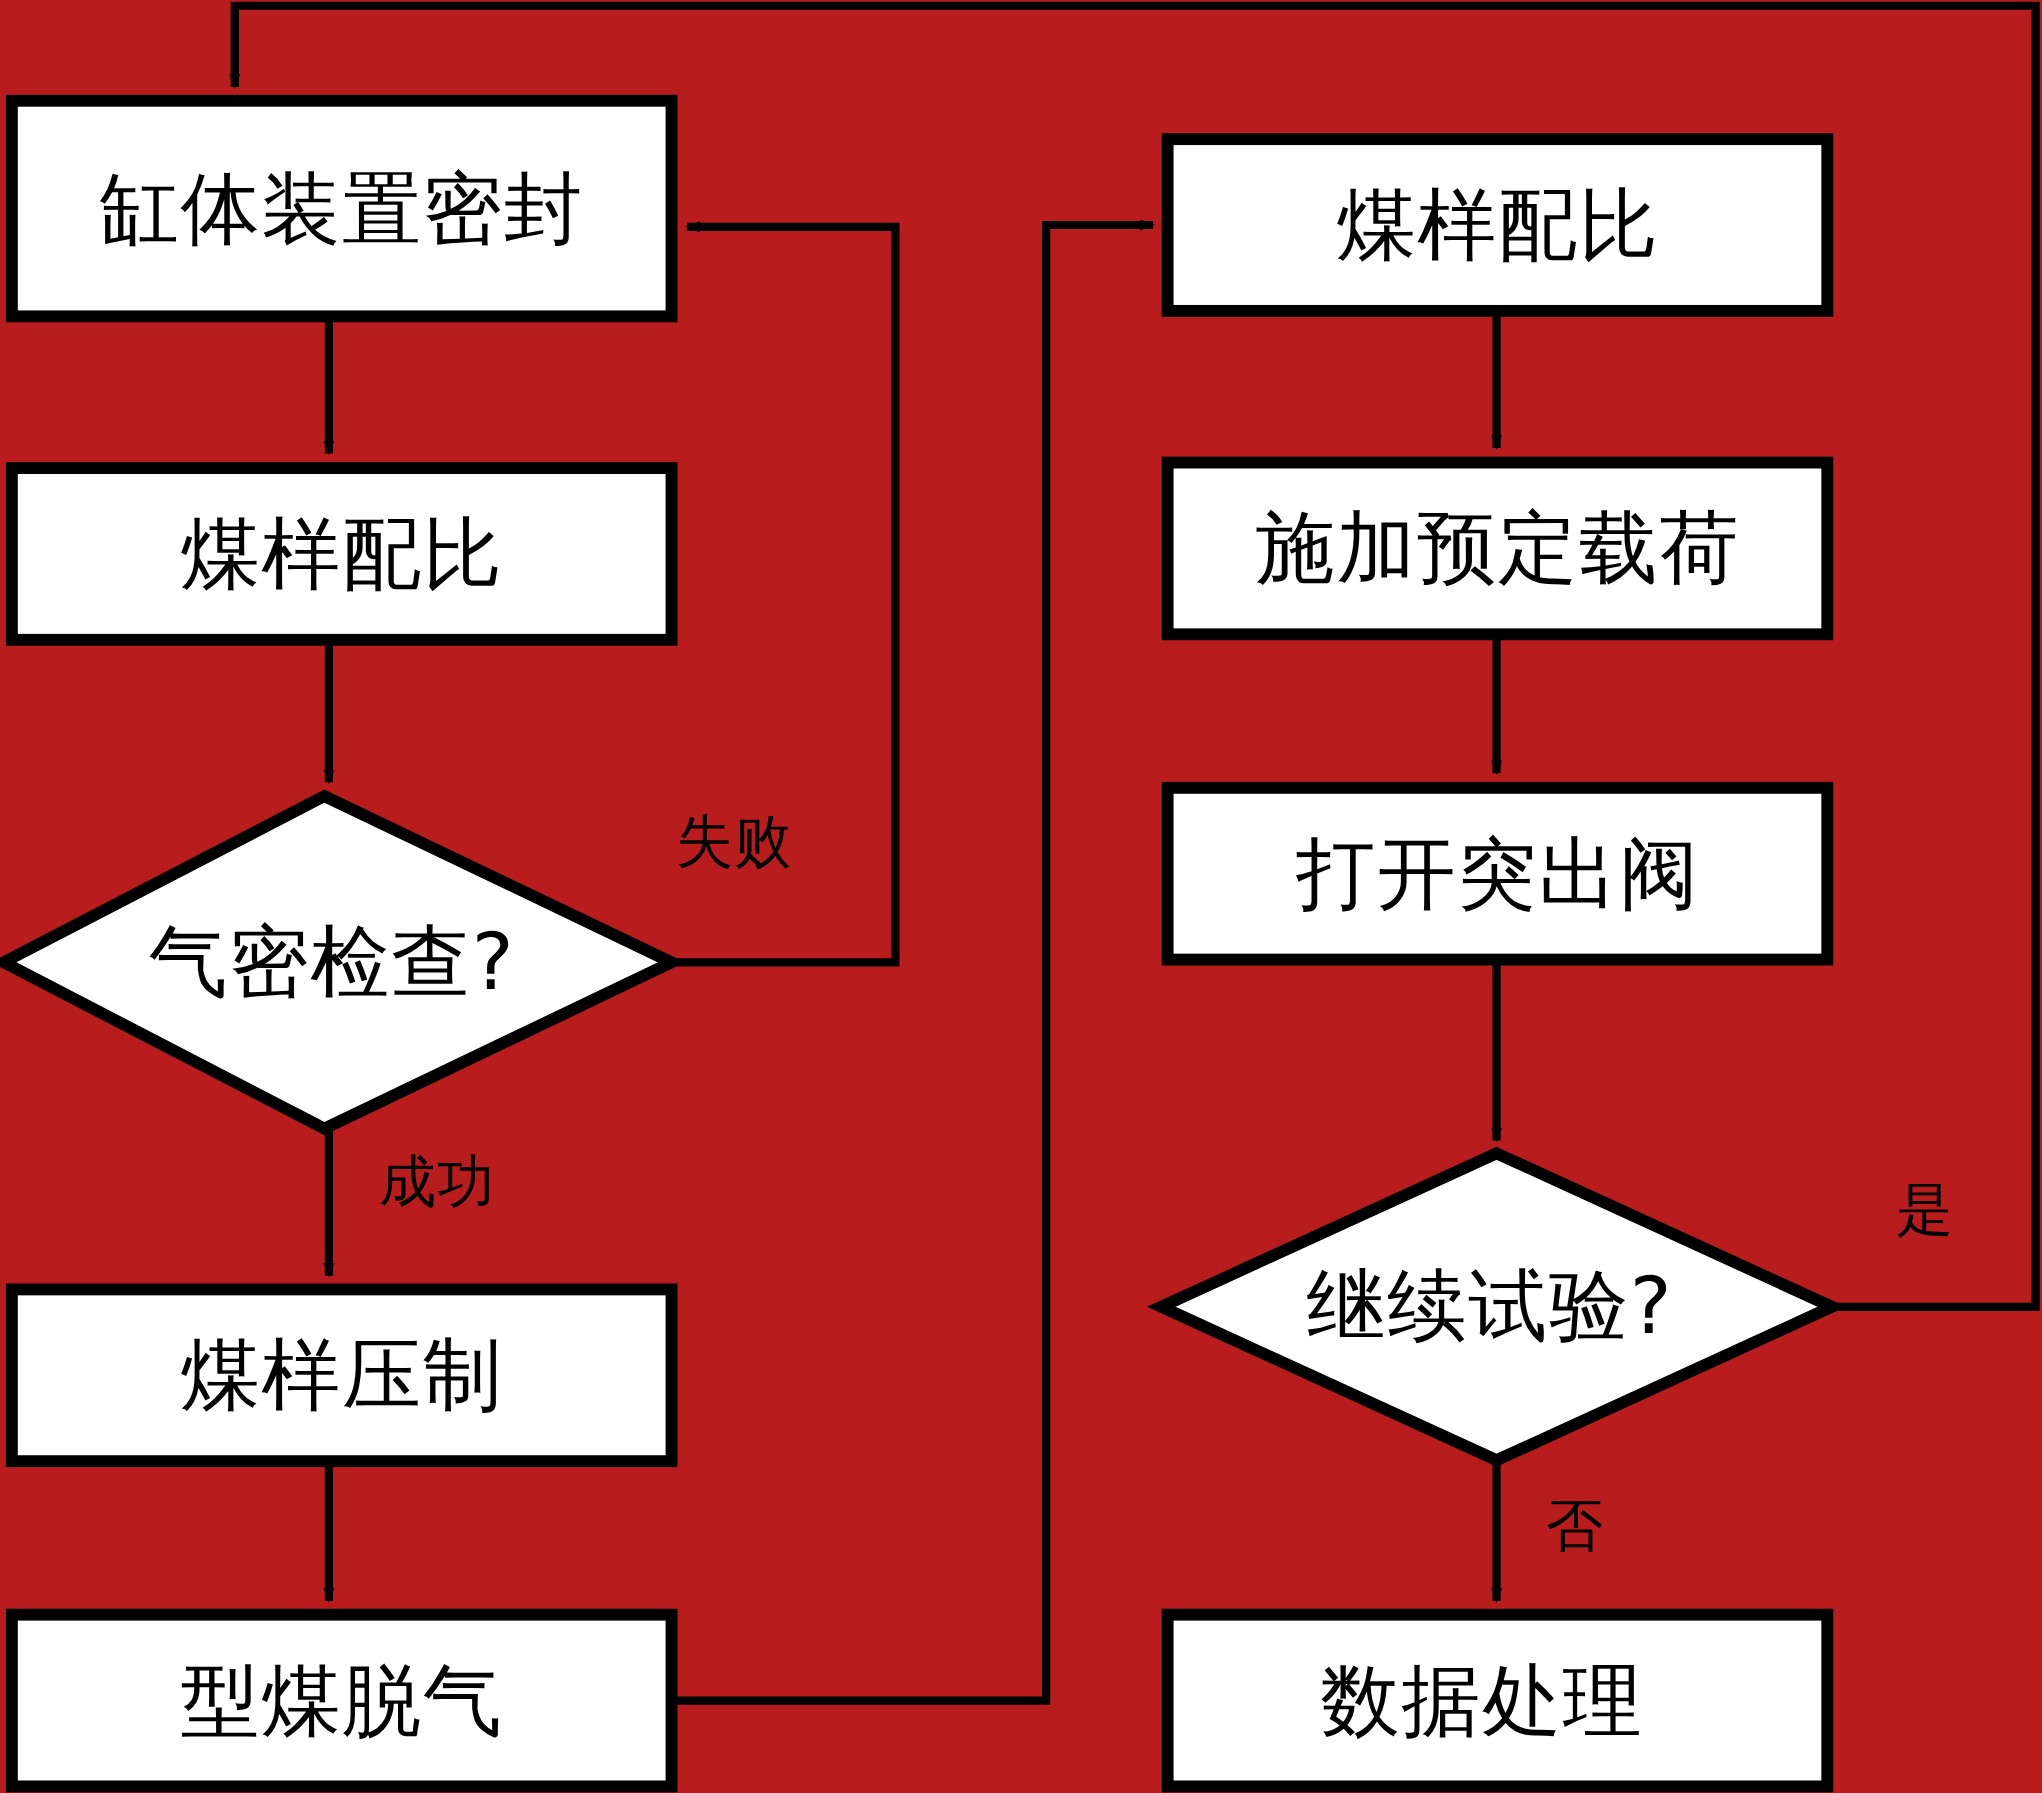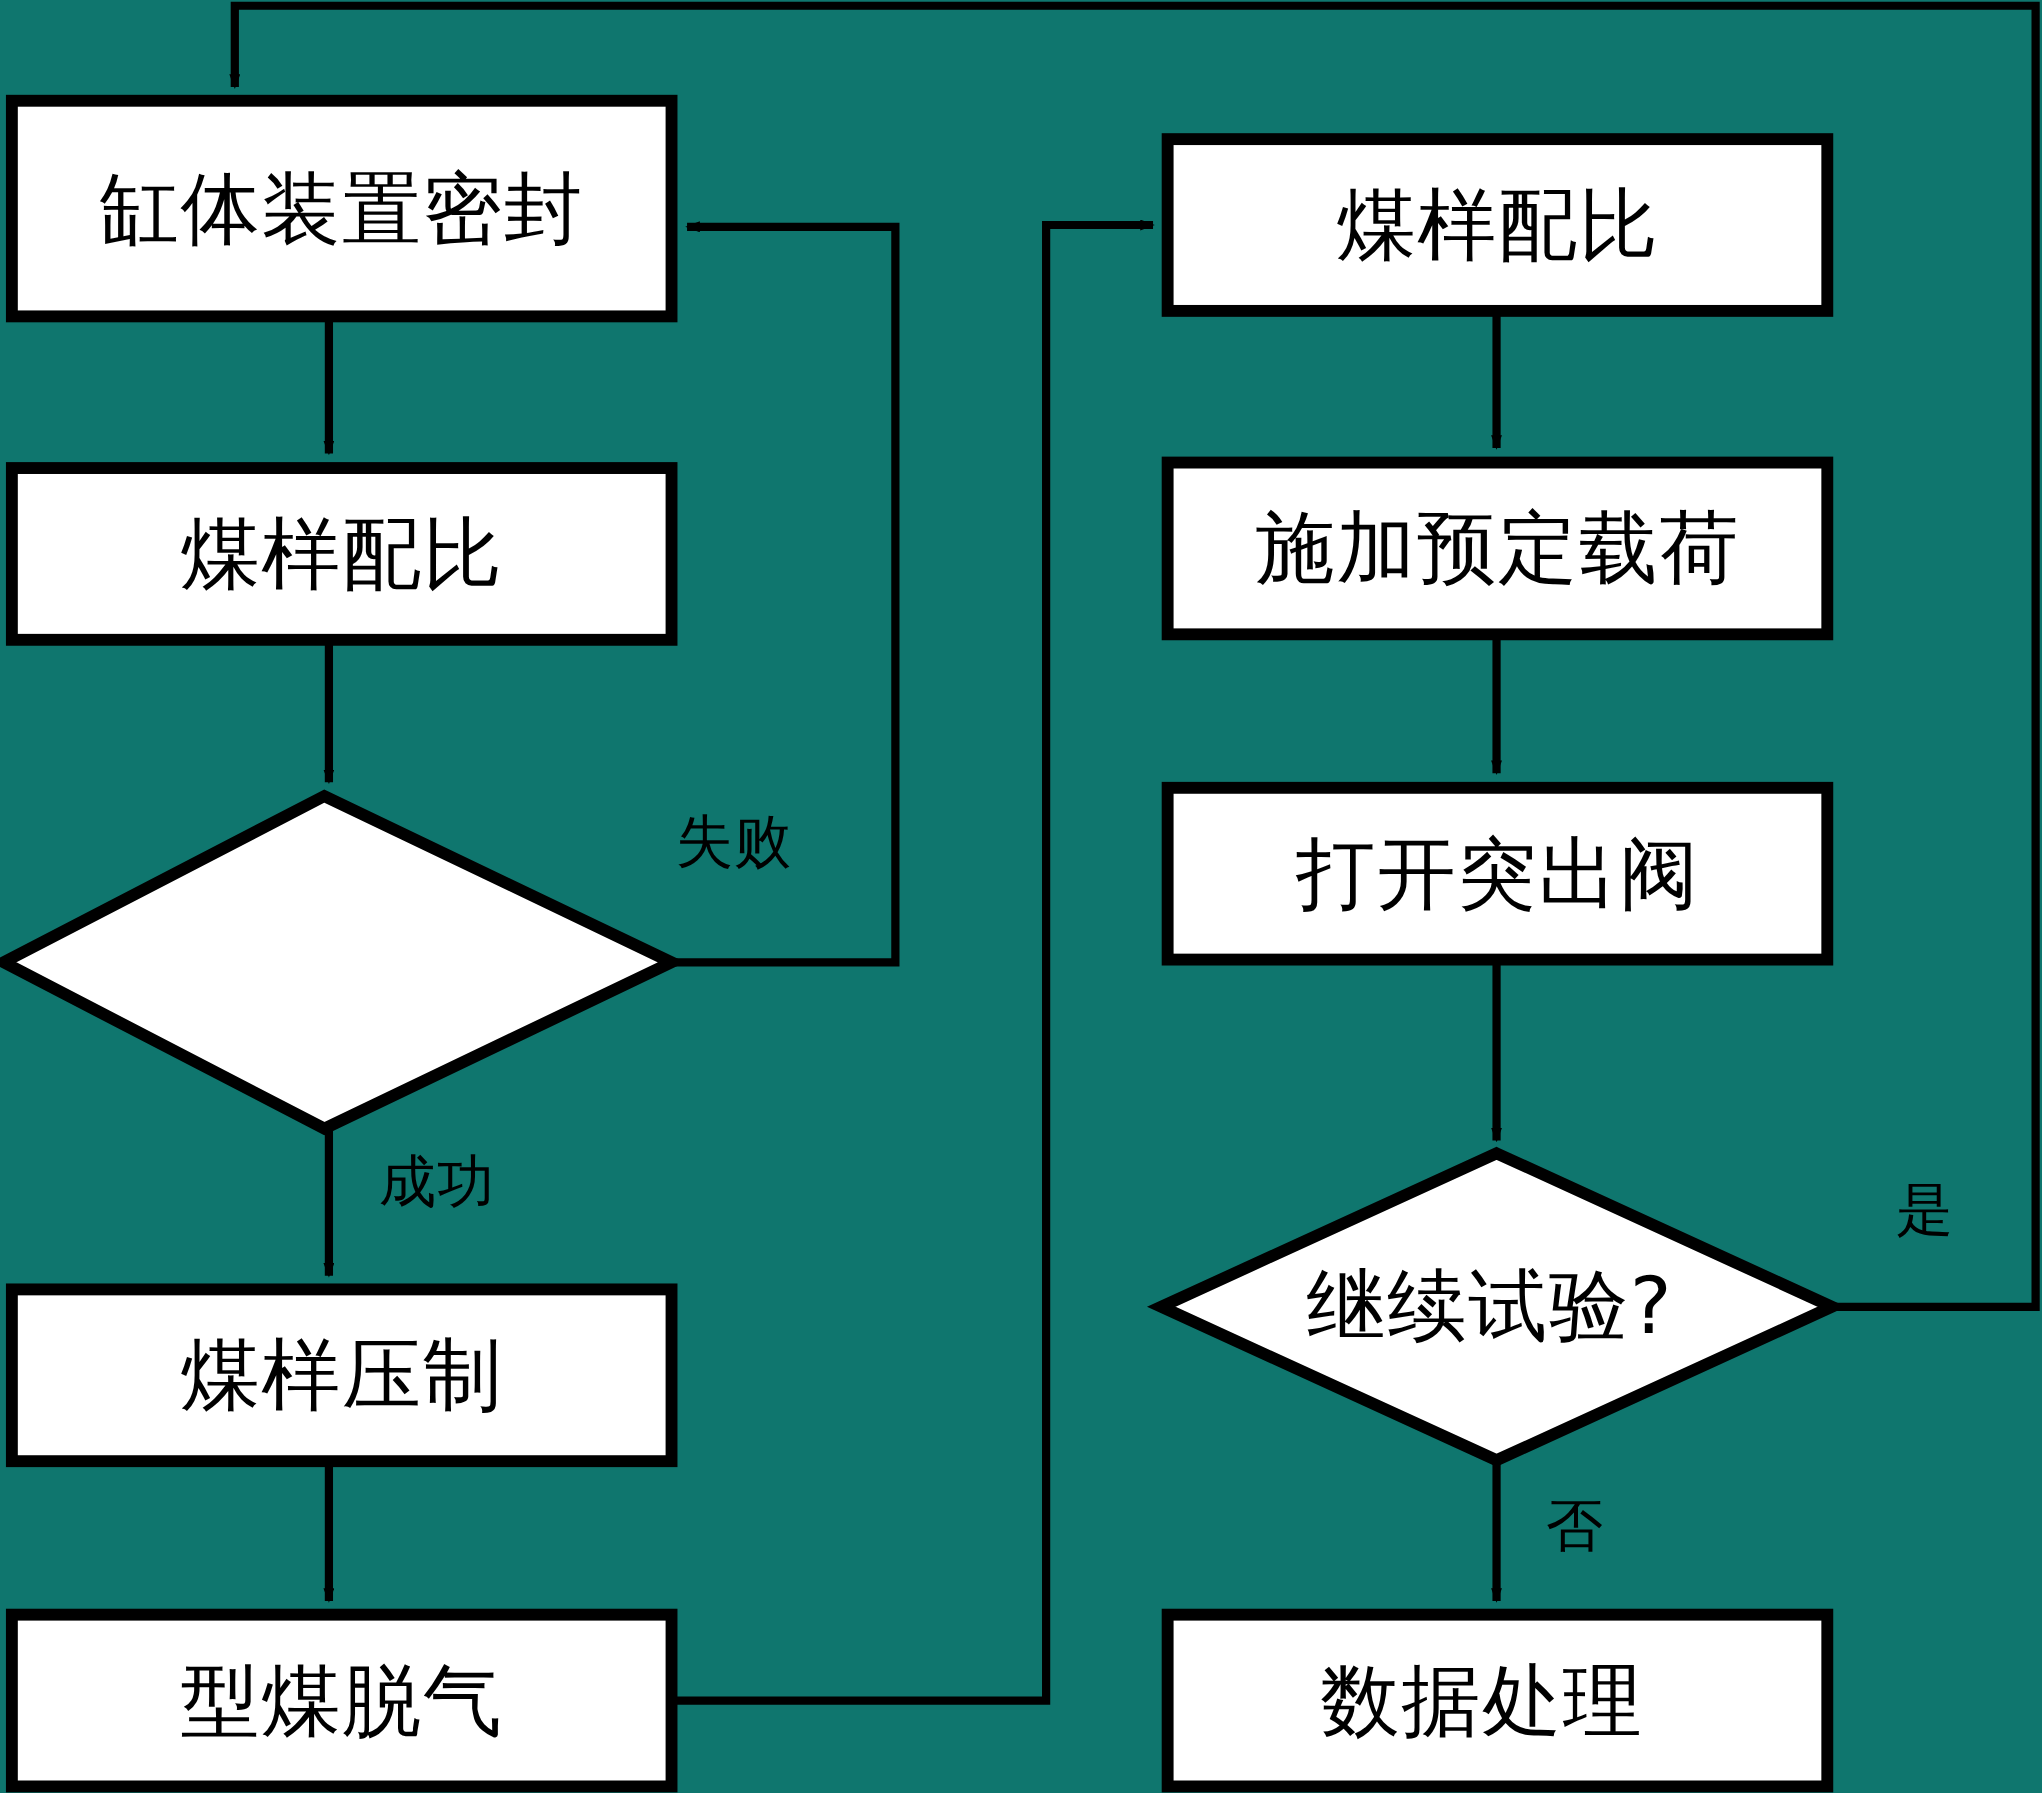--- a/index.html
+++ b/index.html
@@ -4,21 +4,21 @@
 <style>
   html, body {
     margin: 0;
     padding: 0;
     background: #ffffff;
   }
   #canvas {
     position: relative;
     width: 2042px;
     height: 1794px;
-    background: #0f766e;
+    background: #b91c1c;
     font-family: "DejaVu Sans", "Liberation Sans", sans-serif;
     overflow: hidden;
   }
   #flow-svg {
     position: absolute;
     left: 0;
     top: 0;
     width: 2042px;
     height: 1794px;
   }
@@ -96,20 +96,21 @@
 
     <path d="M 2005 1430 L 2228 1430 L 2228 6 L 257 6 L 257 95" fill="none" stroke="#000000" stroke-width="9" marker-end="url(#arrow)"></path>
 
     <path d="M 1638 1598 L 1638 1752" fill="none" stroke="#000000" stroke-width="9" marker-end="url(#arrow)"></path>
   </svg>
 
   <div class="node-label" style="left:12px; top:101px; width:660px; height:216px;">缸体装置密封</div>
 
   <div class="node-label" style="left:12px; top:468px; width:660px; height:172px;">煤样配比</div>
 
+  <div class="node-label" style="left:12px; top:878px; width:640px; height:168px;">气密检查?</div>
 
   <div class="node-label" style="left:12px; top:1289px; width:660px; height:172px;">煤样压制</div>
 
   <div class="node-label" style="left:12px; top:1615px; width:660px; height:172px;">型煤脱气</div>
 
   <div class="node-label" style="left:1168px; top:139px; width:660px; height:172px;">煤样配比</div>
 
   <div class="node-label" style="left:1168px; top:462px; width:660px; height:172px;">施加预定载荷</div>
 
   <div class="node-label" style="left:1168px; top:788px; width:660px; height:172px;">打开突出阀</div>

